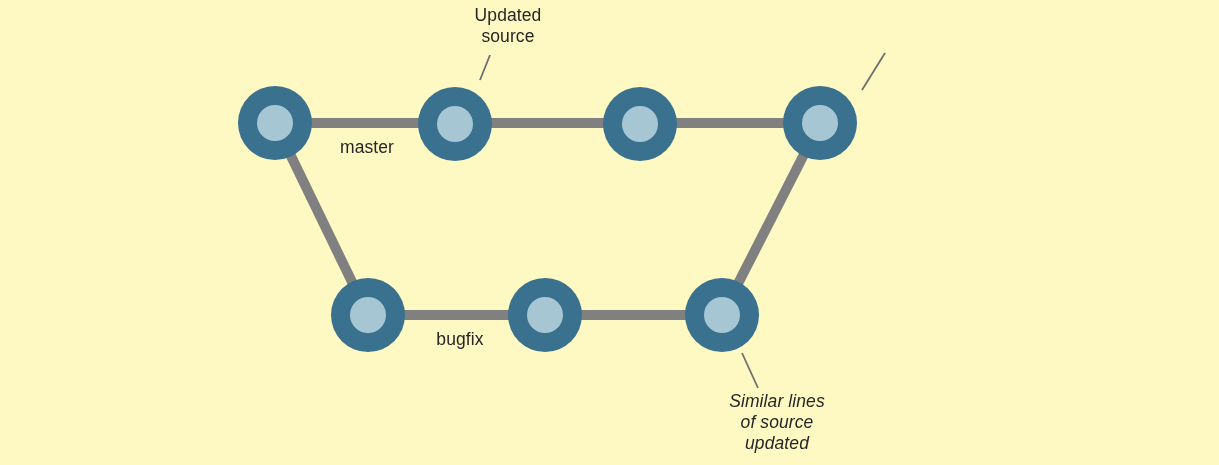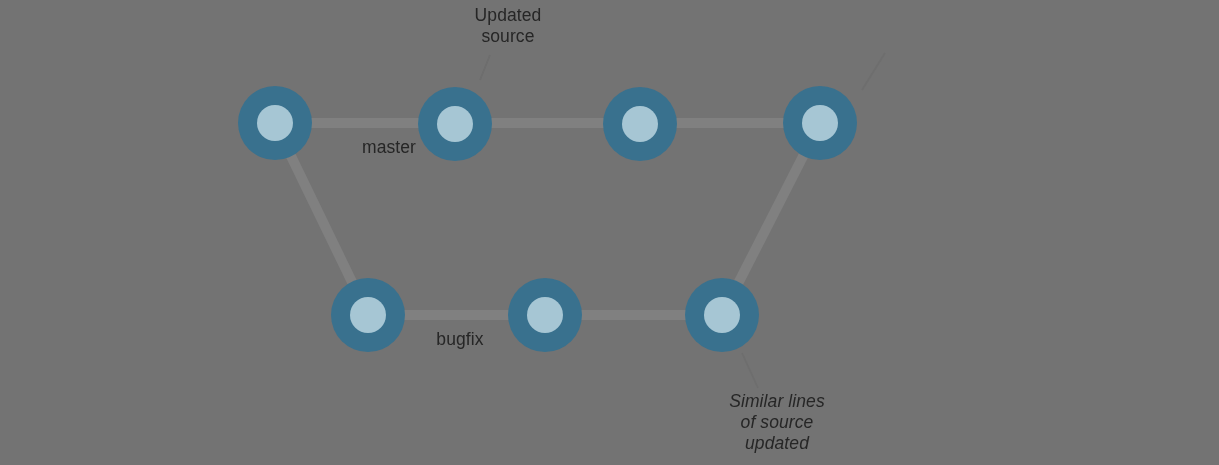--- a/index.html
+++ b/index.html
@@ -4,21 +4,21 @@
 <style>
   html, body {
     margin: 0;
     padding: 0;
     background: #ffffff;
   }
   .diagram-root {
     position: relative;
     width: 1219px;
     height: 465px;
-    background: #737373;
+    background: #fef9c3;
     overflow: hidden;
     font-family: "Liberation Sans", "DejaVu Sans", sans-serif;
   }
   .diagram-root svg {
     position: absolute;
     left: 0;
     top: 0;
   }
   .diagram-label {
     position: absolute;
@@ -54,18 +54,18 @@
       <circle cx="545" cy="315" r="18" fill="#A6C6D4"></circle>
       <circle cx="722" cy="315" r="37" fill="#39718E"></circle>
       <circle cx="722" cy="315" r="18" fill="#A6C6D4"></circle>
       <line x1="490" y1="55" x2="480" y2="80" stroke="#6E6E6E" stroke-width="1.8"></line>
       <line x1="885" y1="53" x2="862" y2="90" stroke="#6E6E6E" stroke-width="1.8"></line>
       <line x1="742" y1="353" x2="758" y2="388" stroke="#6E6E6E" stroke-width="1.8"></line>
     </svg>
 
   <div class="diagram-label" style="left: 508px; top: 5px; color: rgb(38, 38, 38);">Updated
 source</div>
-  <div class="diagram-label" style="left: 367px; top: 137px; color: rgb(38, 38, 38); margin-left: 22px;">master</div>
+  <div class="diagram-label" style="left: 367px; top: 137px; color: rgb(38, 38, 38);">master</div>
   <div class="diagram-label" style="left: 460px; top: 329px; color: rgb(38, 38, 38); text-align: right;">bugfix</div>
   <div class="diagram-label" style="left: 777px; top: 391px; color: rgb(38, 38, 38); font-style: italic;">Similar lines
 of source
 updated</div>
 </div>
 
 </body></html>

